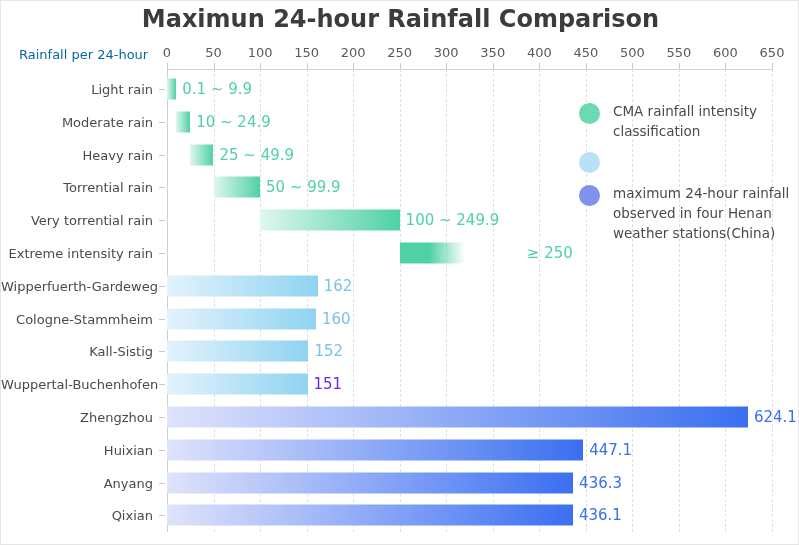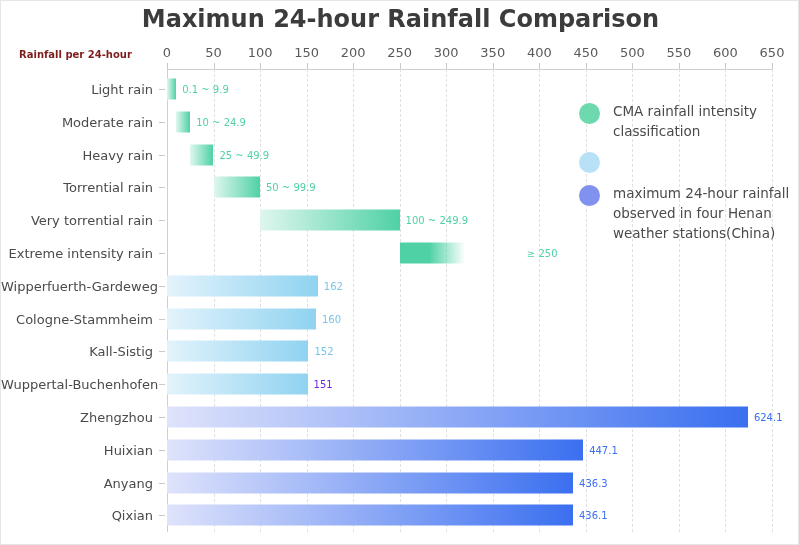--- a/index.html
+++ b/index.html
@@ -74,25 +74,24 @@
     top: 62px;
     width: 1px;
     height: 6px;
     background: #c8c8c8;
   }
   .axis-caption {
     position: absolute;
     left: 18px;
     top: 44px;
     width: 142px;
-    font-size: 10px;
-    color: #7f1d1d;
+    font-size: 13px;
+    color: #0369a1;
     line-height: 19px;
     text-align: left;
-    font-weight: bold;
   }
   .cat-label {
     position: absolute;
     left: 0;
     width: 152px;
     text-align: right;
     font-size: 13px;
     color: #4a4a4a;
     white-space: nowrap;
     transform: translateY(-50%);
@@ -105,21 +104,21 @@
     background: #c8c8c8;
   }
   .bar {
     position: absolute;
     height: 21px;
     transform: translateY(-50%);
     border-radius: 0px;
   }
   .bar-value {
     position: absolute;
-    font-size: 10px;
+    font-size: 15px;
     white-space: nowrap;
     transform: translateY(-50%);
   }
   
   .legend {
     position: absolute;
     left: 578px;
     top: 100px;
     width: 215px;
   }

